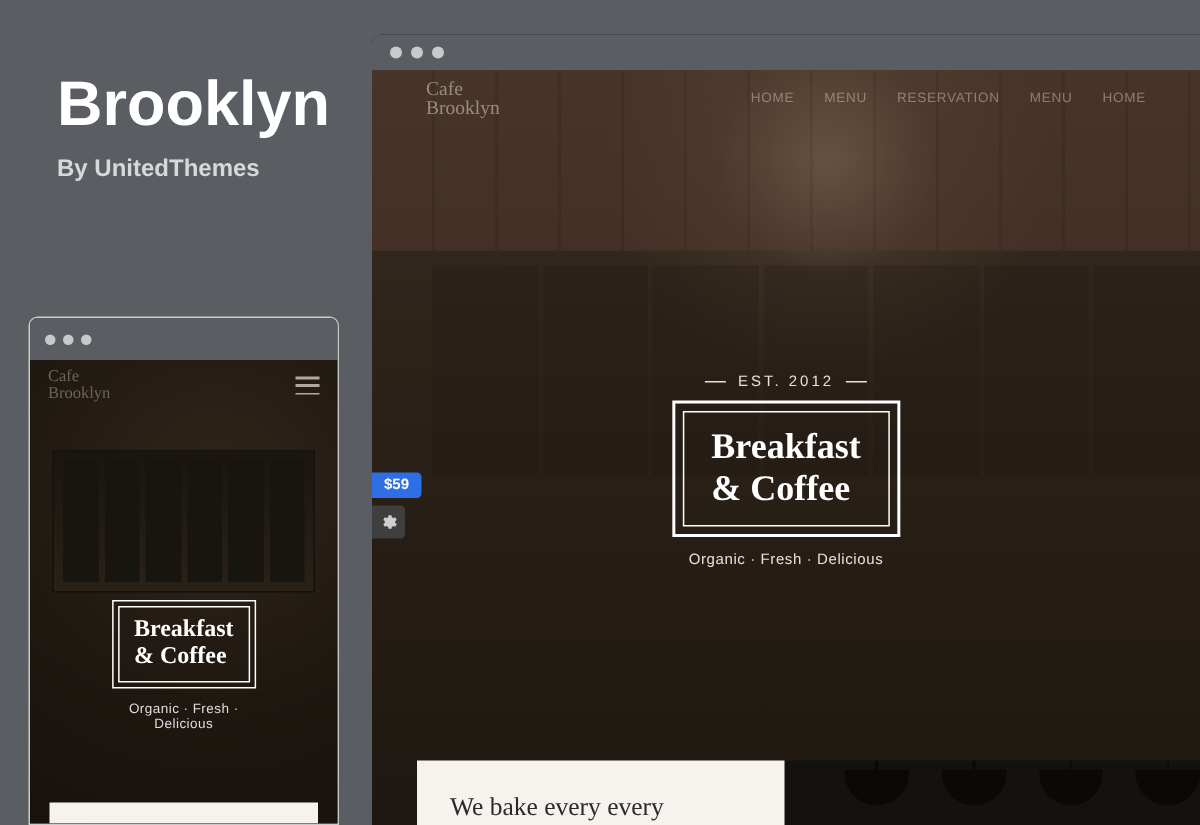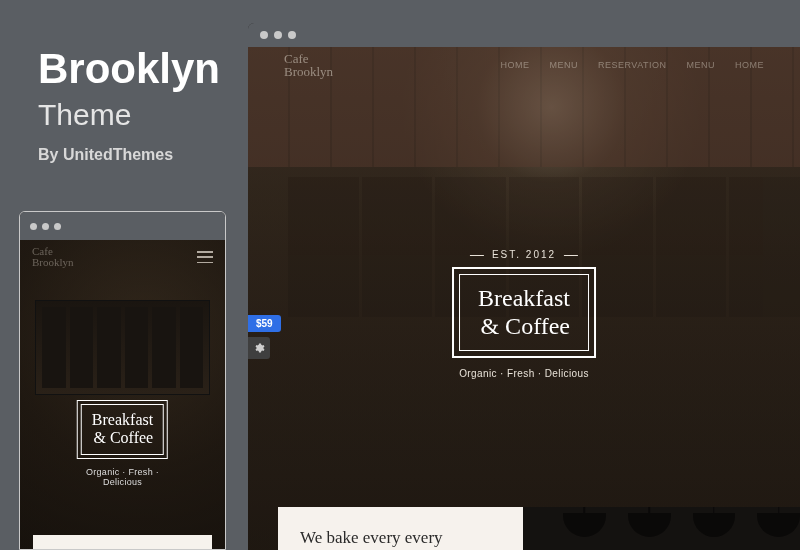--- a/index.html
+++ b/index.html
@@ -97,25 +97,26 @@
     }
     .mobile-shelf div { background: #181410; }
     .logo-box-outer {
       border: 2px solid #fff;
       padding: 5px;
       display: inline-block;
     }
     .logo-box-inner {
       border: 1px solid #fff;
       padding: 8px 14px;
-      text-align: right;
+      text-align: left;
       color: #fff;
       font-family: "Brush Script MT", cursive;
       font-size: 22px;
       line-height: 1.15;
+      font-weight: bold;
     }
     .mobile-logo-wrap {
       position: absolute;
       left: 50%;
       top: 160px;
       transform: translateX(-50%);
       text-align: center;
     }
     .mobile-logo-wrap .logo-box-inner { font-size: 16px; padding: 6px 10px; }
     .mobile-logo-wrap .logo-box-outer { border-width: 1.5px; padding: 3px; }
@@ -257,21 +258,20 @@
       font-family: Georgia, serif;
       font-size: 17px;
       line-height: 1.35;
     }
   </style>
 </head>
 <body>
 
 <div class="header-info">
   <div class="header-title">Brooklyn</div>
-  <div class="header-subtitle">Theme</div>
   <div class="header-byline">By UnitedThemes</div>
 </div>
 
 <div class="mobile-frame">
   <div class="mobile-titlebar">
     <div class="dot"></div>
     <div class="dot"></div>
     <div class="dot"></div>
   </div>
   <div class="mobile-content">

